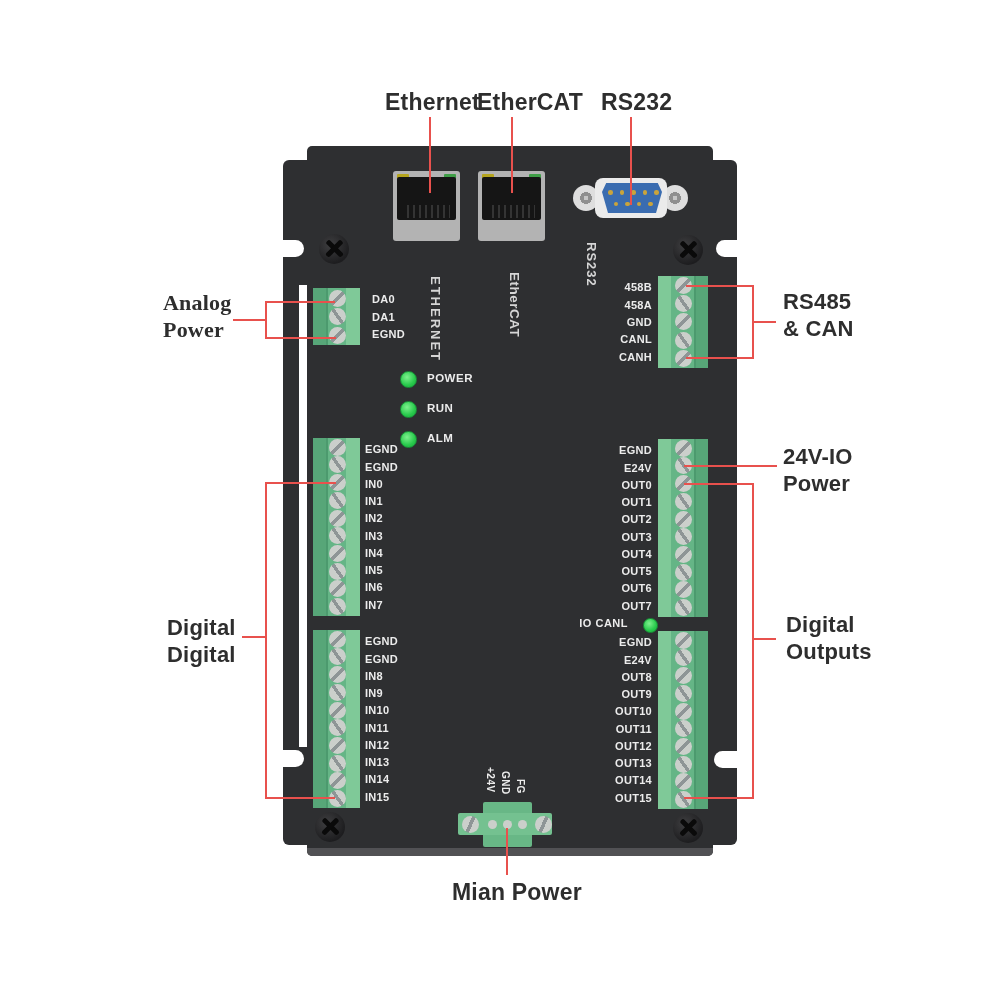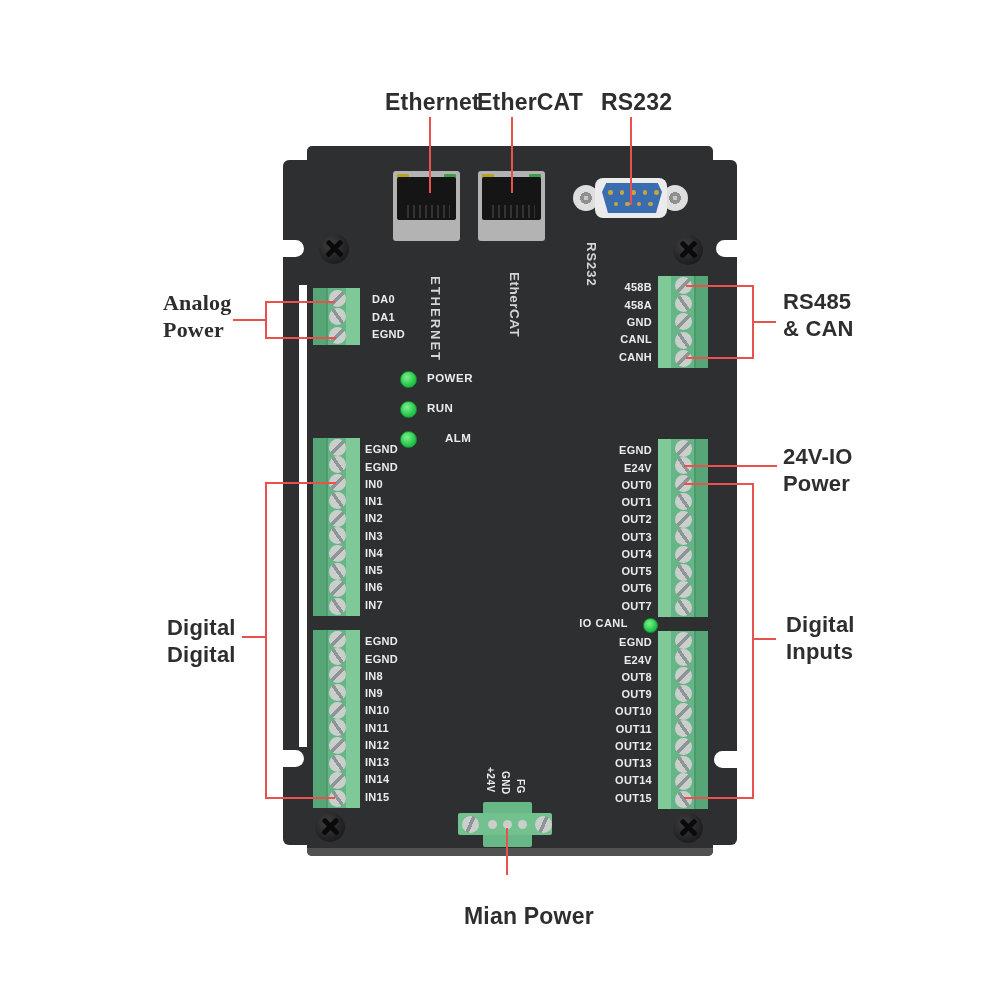--- a/index.html
+++ b/index.html
@@ -108,21 +108,21 @@
 
   <div class="vtext" style="left:443px;top:276px;font-size:13px;letter-spacing:2px;">ETHERNET</div>
   <div class="vtext" style="left:522px;top:272px;font-size:13.5px;letter-spacing:0.5px;">EtherCAT</div>
   <div class="vtext" style="left:599px;top:242px;font-size:13px;letter-spacing:1px;">RS232</div>
 
   <div class="led" style="left:400px;top:371px;width:15px;height:15px;"></div>
   <div class="led-label" style="left:427px;top:372px;">POWER</div>
   <div class="led" style="left:400px;top:401px;width:15px;height:15px;"></div>
   <div class="led-label" style="left:427px;top:402px;">RUN</div>
   <div class="led" style="left:400px;top:431px;width:15px;height:15px;"></div>
-  <div class="led-label" style="left:445px;top:432px;">ALM</div>
+  <div class="led-label" style="left:427px;top:432px;">ALM</div>
 
   <div class="blockL" style="left:313px;top:288px;width:47px;height:57px;"></div>
   <div class="screwcol" style="left:328.5px;top:288px;width:17px;height:57px;">
     <div class="tscrew"></div>
     <div class="tscrew"></div>
     <div class="tscrew"></div>
   </div>
   <div class="labelcol" style="left:372px;top:288px;height:57px;">
     <span>DA0</span>
     <span>DA1</span>
@@ -306,17 +306,17 @@
   <div class="callout" style="left:783px;top:443px;">
     <div>24V-IO</div>
     <div>Power</div>
   </div>
   <div class="callout" style="left:167px;top:614px;">
     <div>Digital</div>
     <div>Digital</div>
   </div>
   <div class="callout" style="left:786px;top:611px;">
     <div>Digital</div>
-    <div>Inputs</div>
-  </div>
-  <div class="callout" style="left:464px;top:879px;font-size:23px;margin-top:24px;">Mian Power</div>
+    <div>Outputs</div>
+  </div>
+  <div class="callout" style="left:452px;top:879px;font-size:23px;">Mian Power</div>
 
 </div>
 
 </body></html>

